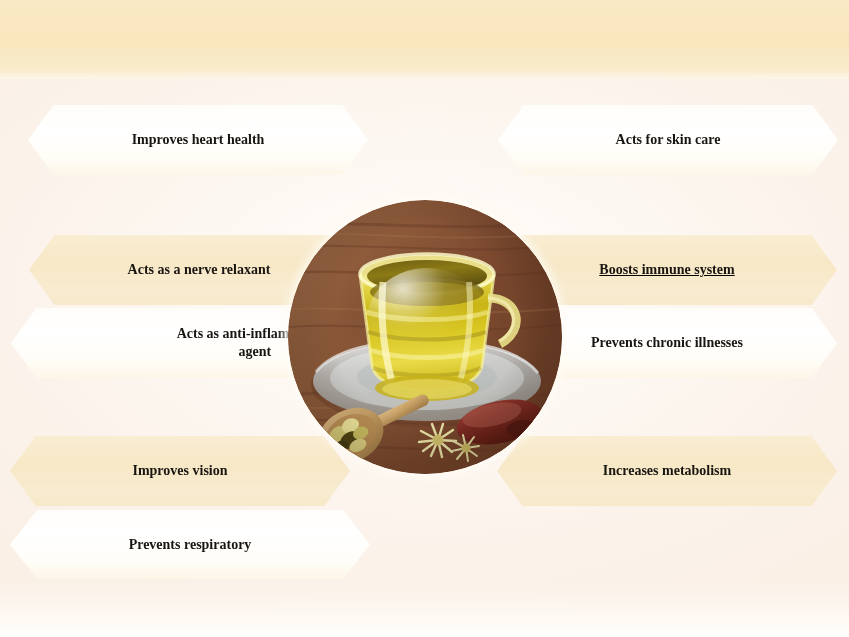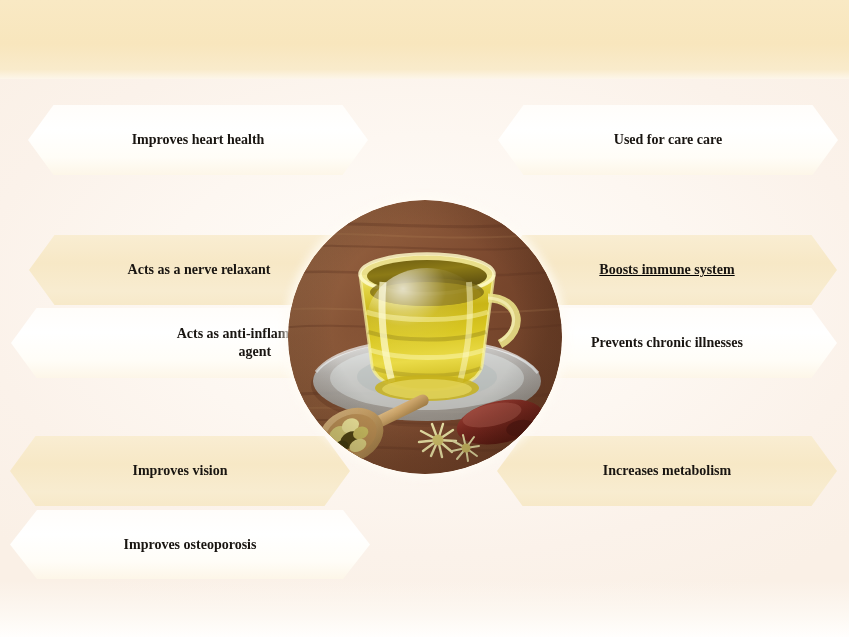--- a/index.html
+++ b/index.html
@@ -113,25 +113,25 @@
     <span class="chip-label">Acts as a nerve relaxant</span>
   </div>
   <div class="chip light l3">
     <span class="chip-label">Acts as anti-inflammatory
 agent</span>
   </div>
   <div class="chip tan l4">
     <span class="chip-label">Improves vision</span>
   </div>
   <div class="chip light l5">
-    <span class="chip-label">Improves osteoporosis</span>
+    <span class="chip-label">Prevents respiratory</span>
   </div>
 
   <div class="chip light r1">
-    <span class="chip-label">Used for care care</span>
+    <span class="chip-label">Acts for skin care</span>
   </div>
   <div class="chip tan r2">
     <span class="chip-label">Boosts immune system</span>
   </div>
   <div class="chip light r3">
     <span class="chip-label">Prevents chronic illnesses</span>
   </div>
   <div class="chip tan r4">
     <span class="chip-label">Increases metabolism</span>
   </div>

